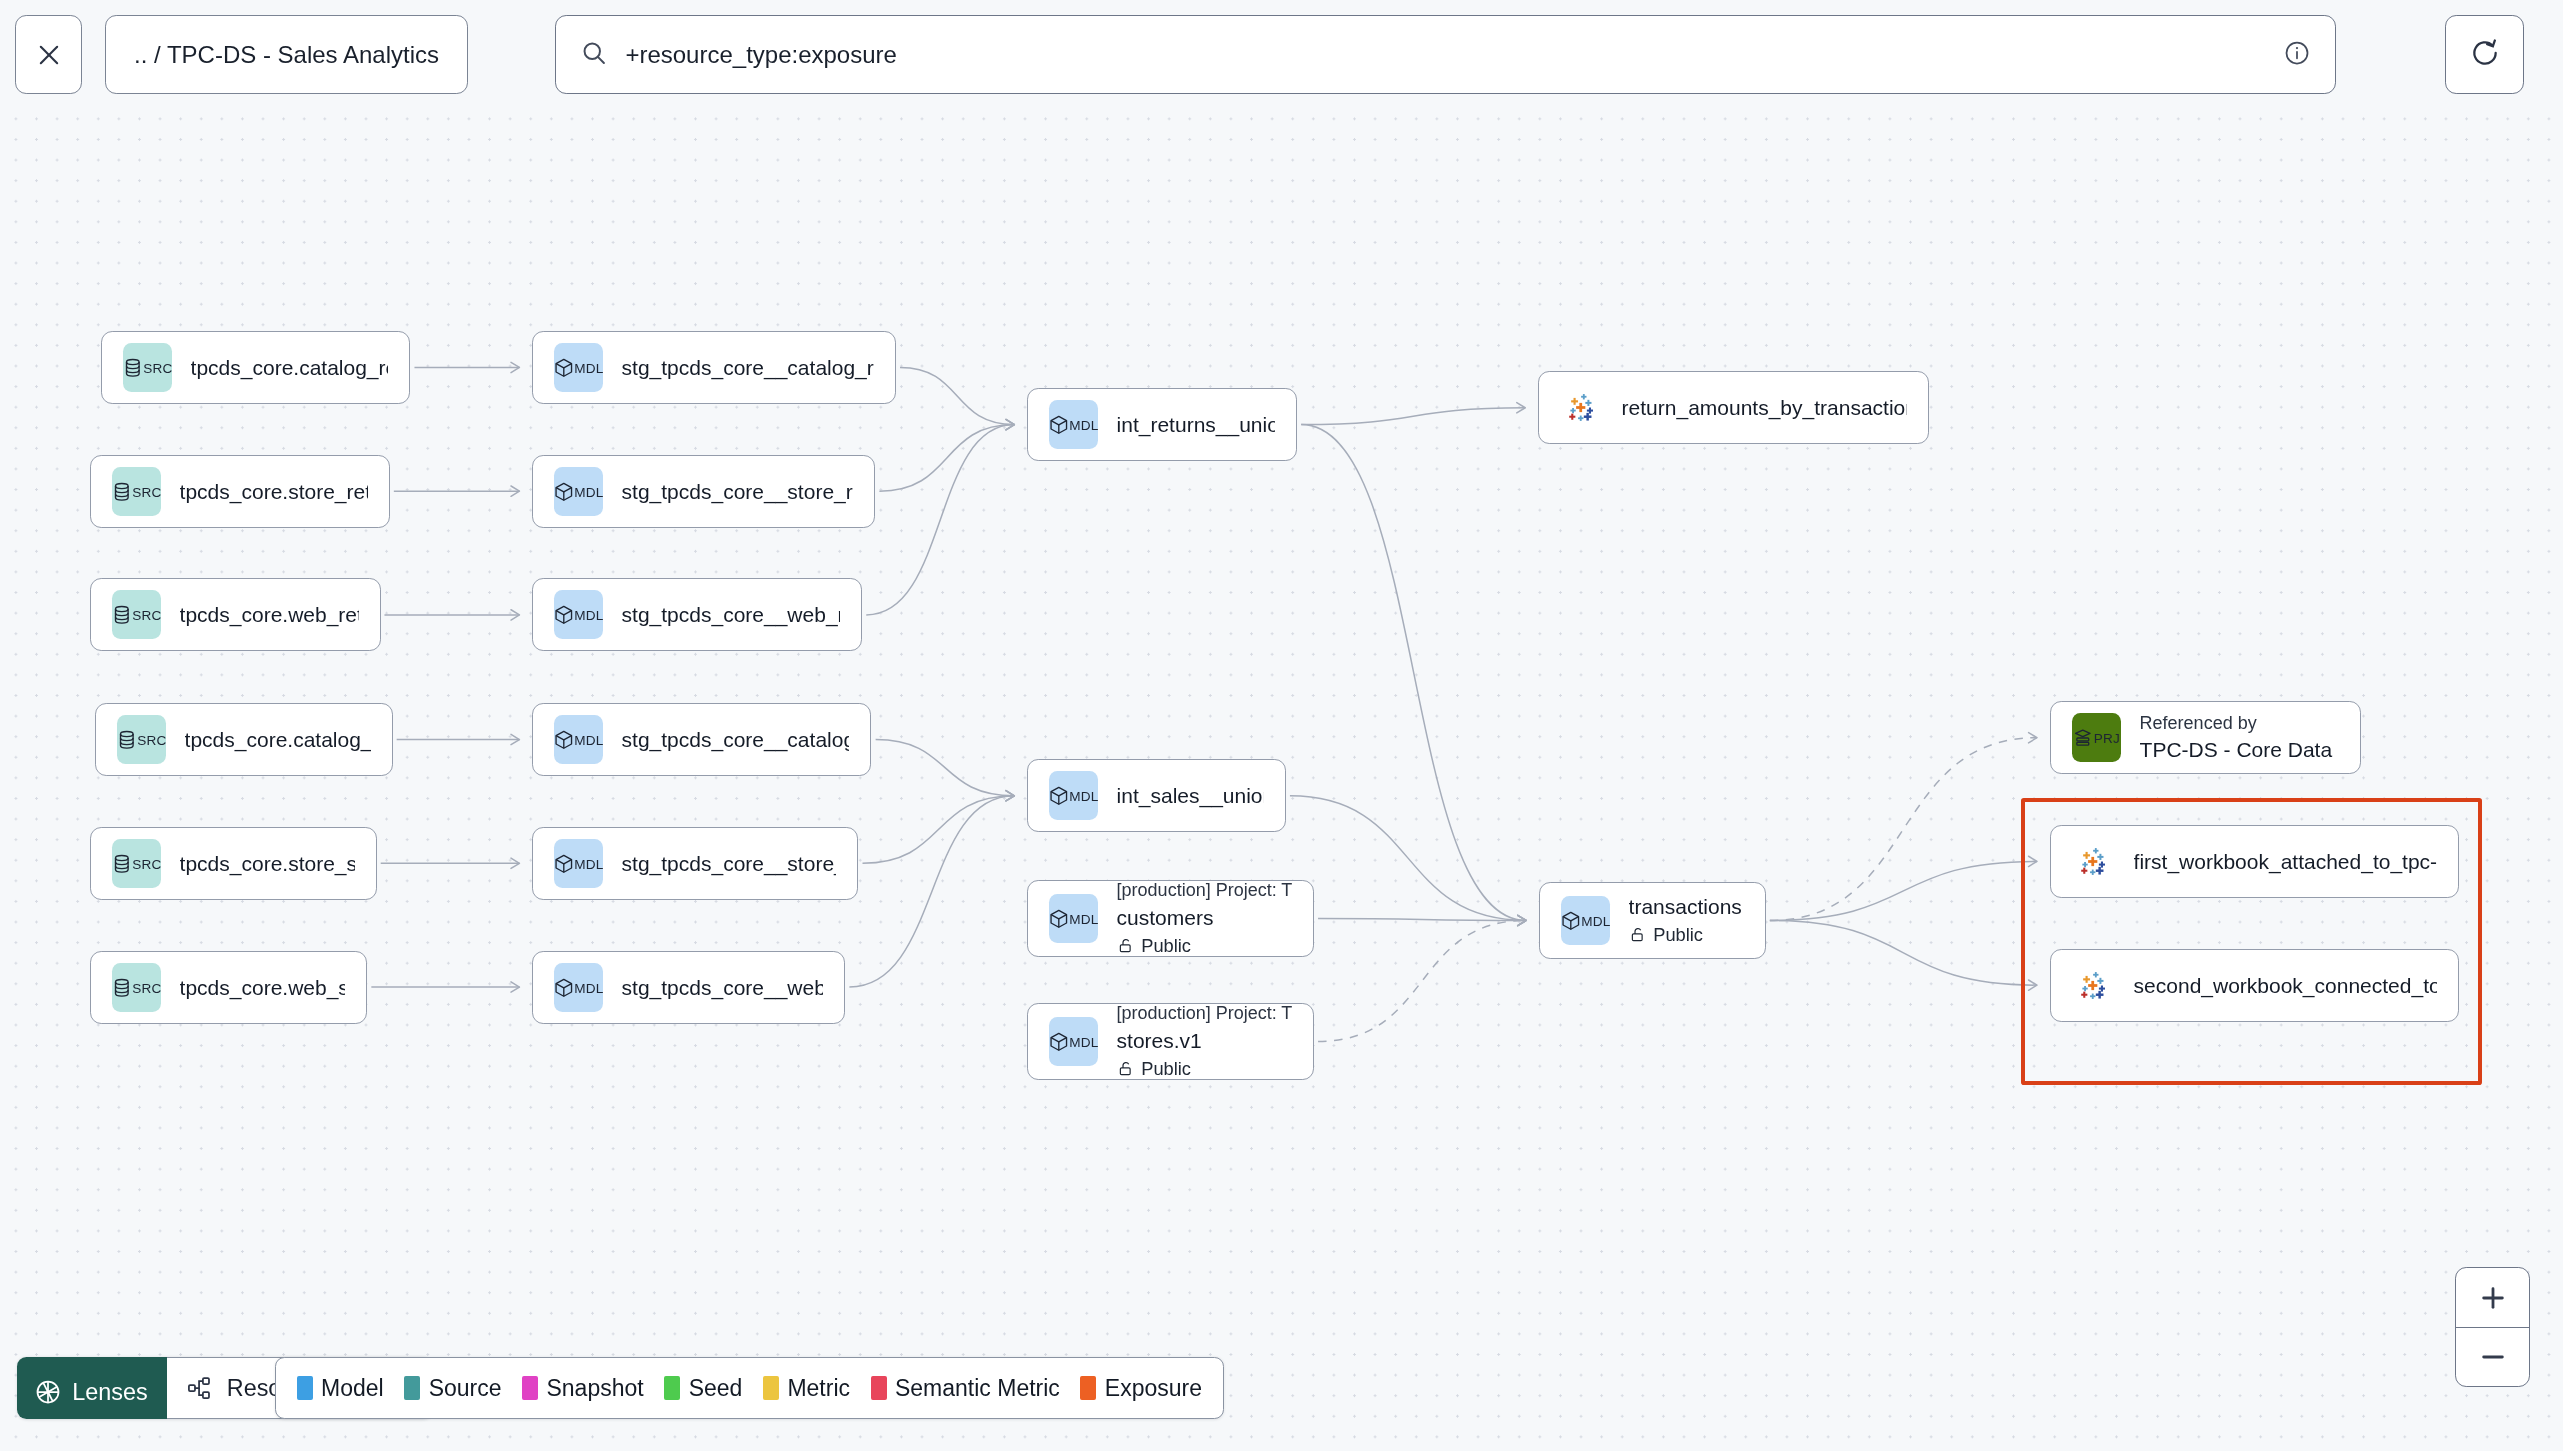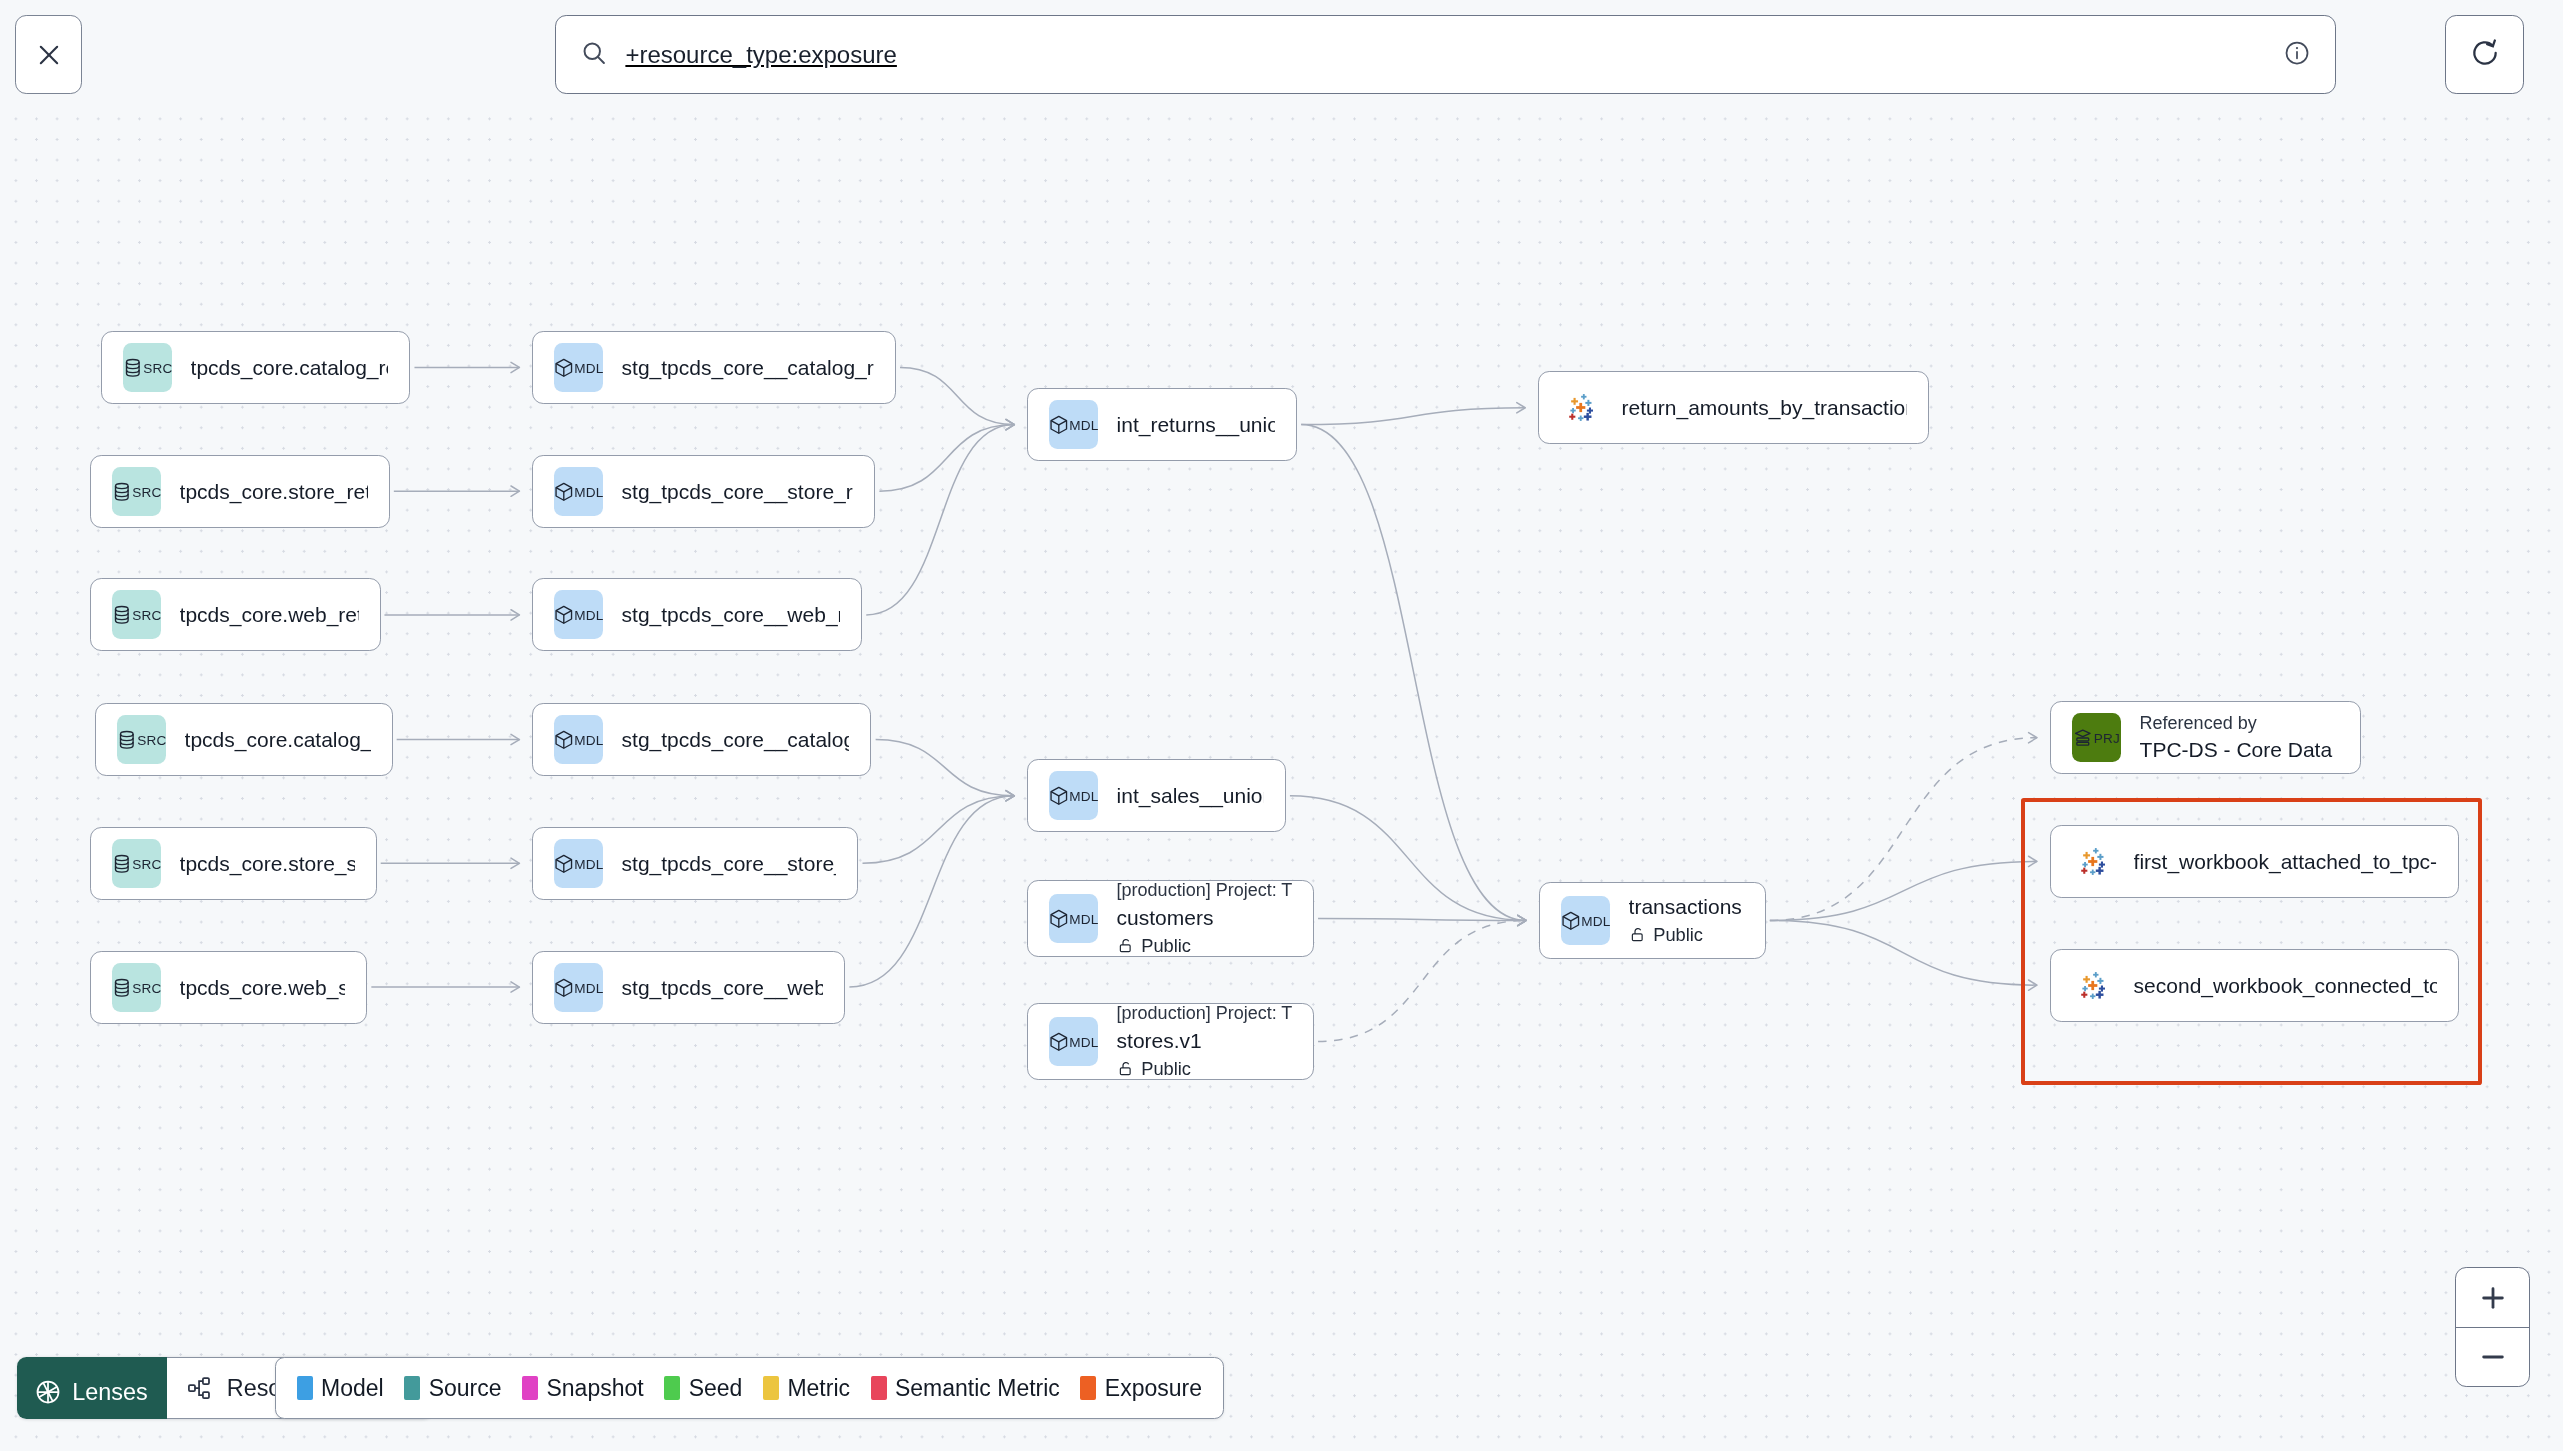--- a/index.html
+++ b/index.html
@@ -62,21 +62,20 @@
   .searchbar {
     position: absolute;
     left: 555px; top: 15px;
     width: 1781px; height: 79px;
     background: #ffffff;
     border: 1.5px solid #6d7688;
     border-radius: 11.2px;
     display: flex; align-items: center;
     padding: 0 24.4px;
     cursor: text;
-    text-decoration: underline;
   }
   .search-icon { flex: 0 0 auto; margin-right: 17px; display:block; }
   .search-text {
     font-size: 24px;
     color: #19202c;
     flex: 1 1 auto;
     white-space: nowrap;
     overflow: hidden;
   }
   .info-icon { flex: 0 0 auto; margin-left: 13px; display:block; }
@@ -253,20 +252,23 @@
 
     <div class="close-btn">
       <span>
         <svg width="28" height="28" viewBox="0 0 24 24" fill="none" stroke="#2b3344" stroke-width="1.8" stroke-linecap="round">
           <line x1="5" y1="5" x2="19" y2="19"></line>
             <line x1="19" y1="5" x2="5" y2="19"></line>
         </svg>
       </span>
     </div>
 
+    <div class="breadcrumb">
+      <span>.. / TPC-DS - Sales Analytics</span>
+    </div>
 
     <div class="searchbar">
       <span class="search-icon">
         <svg width="28" height="28" viewBox="0 0 24 24" fill="none" stroke="#434b5b" stroke-width="1.7" stroke-linecap="round">
           <circle cx="10.5" cy="10.5" r="6.6"></circle>
             <line x1="15.3" y1="15.3" x2="20.5" y2="20.6"></line>
         </svg>
       </span>
       <span class="search-text" placeholder="Search lineage">+resource_type:exposure</span>
       <span class="info-icon">

